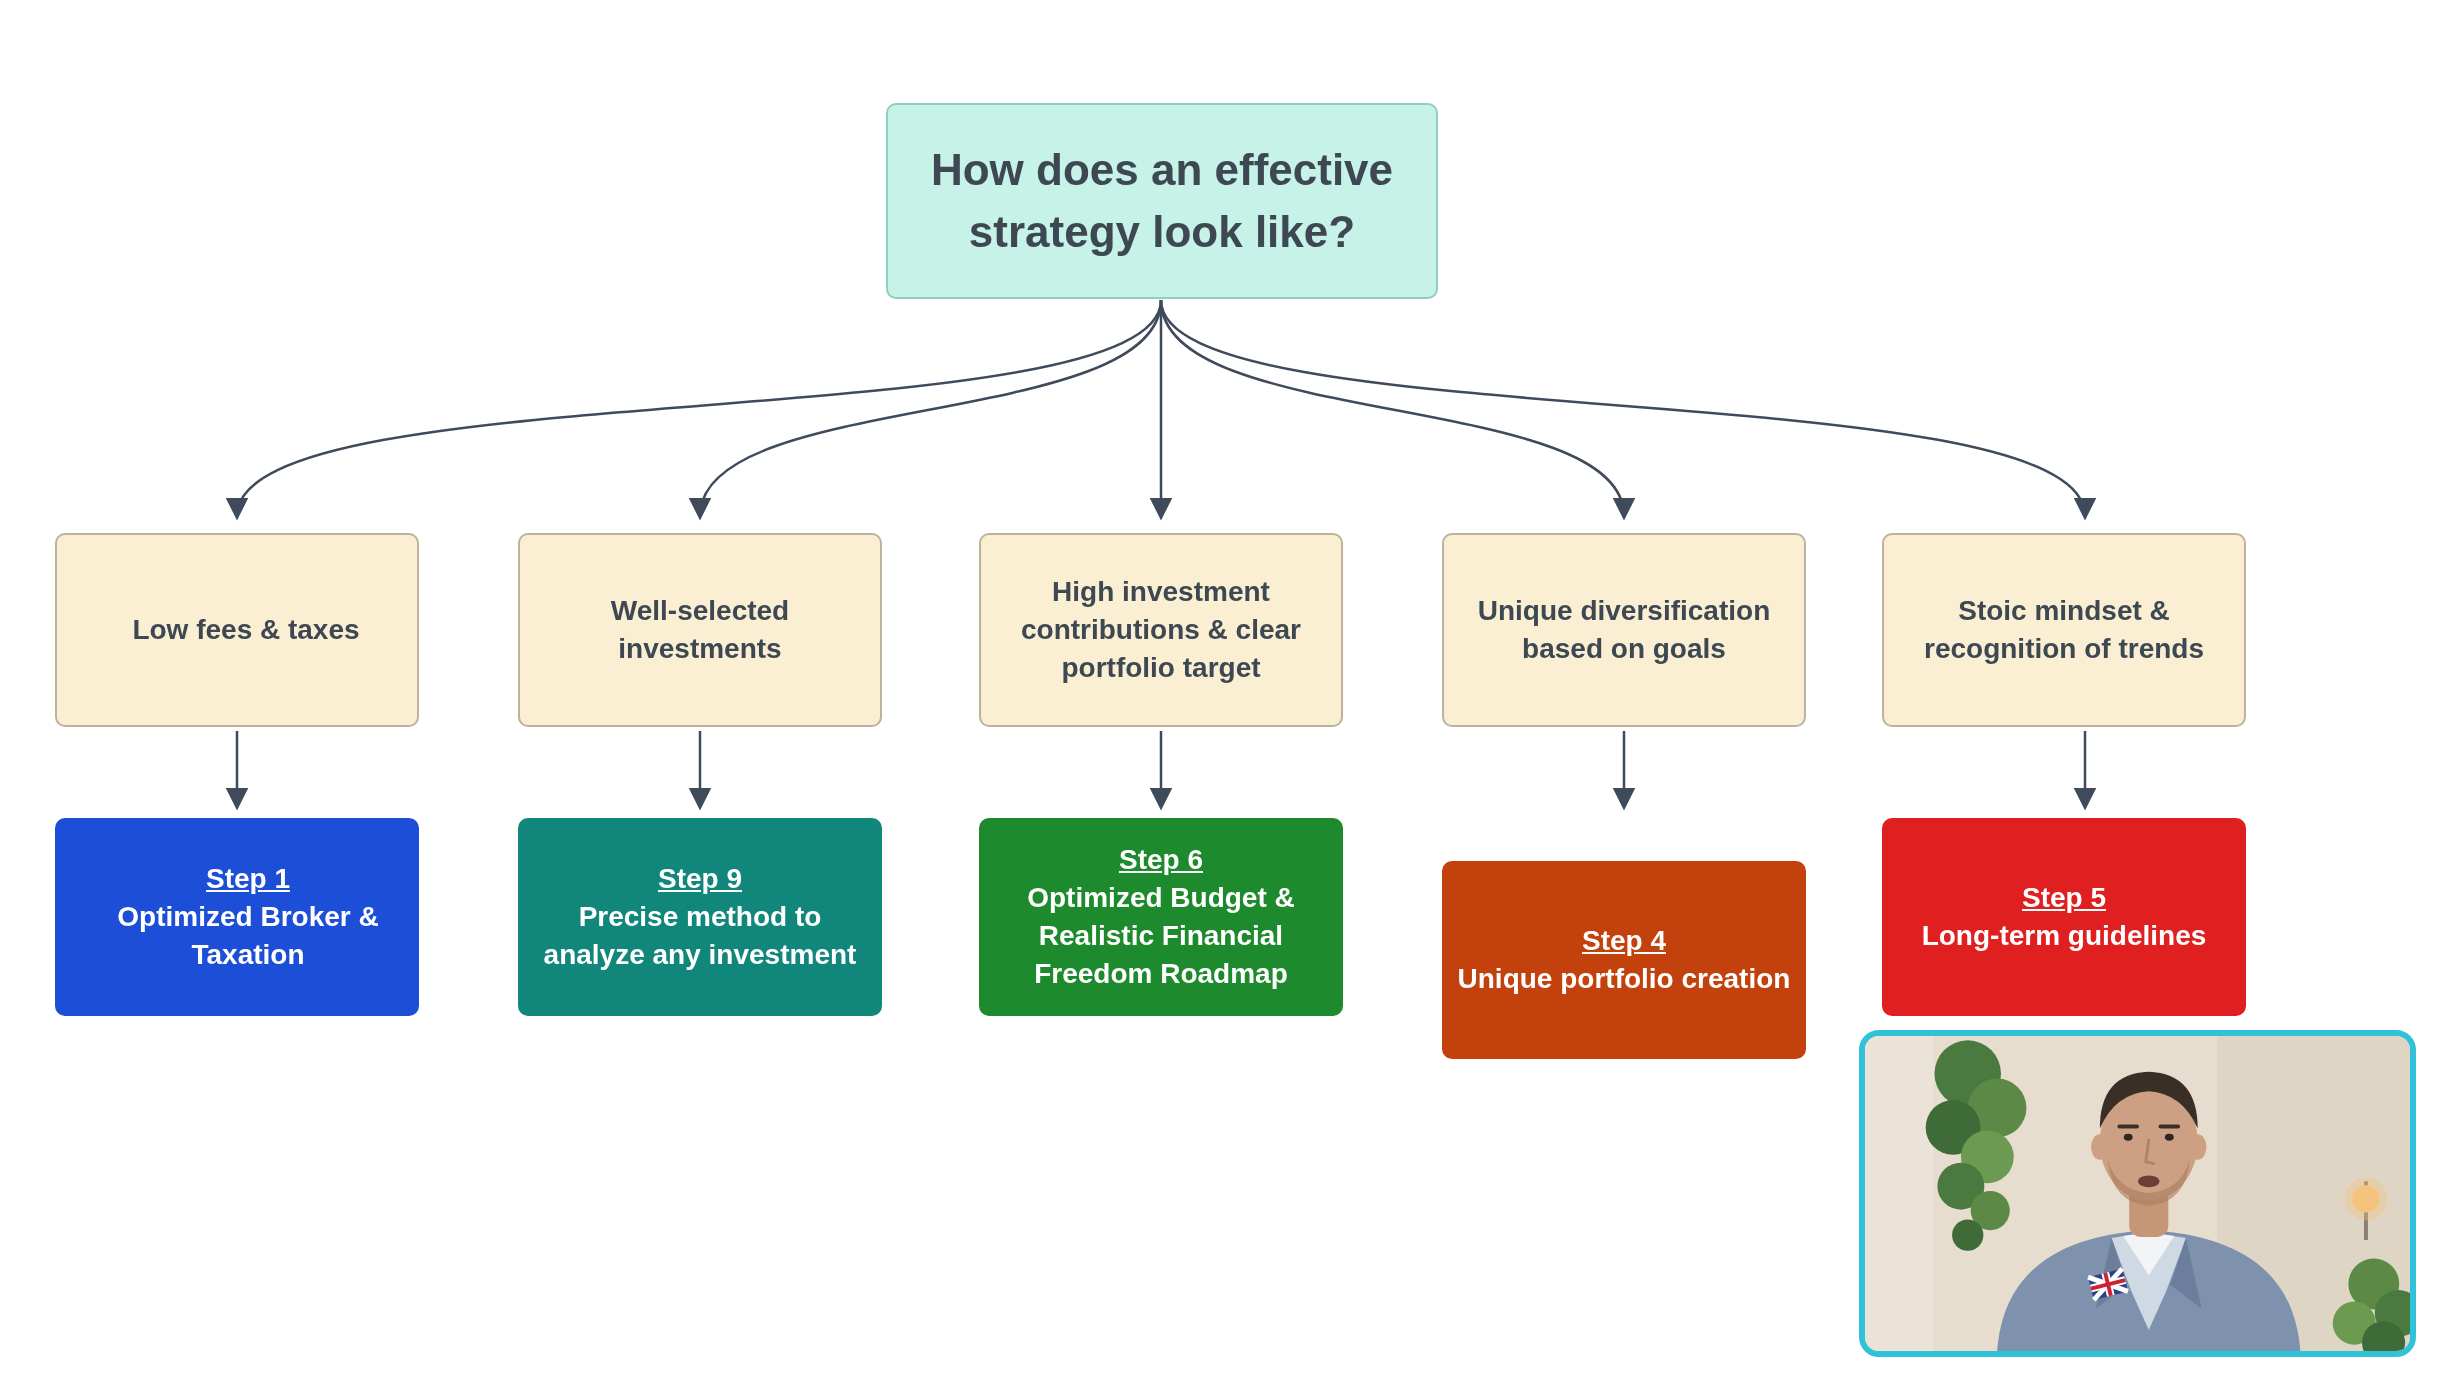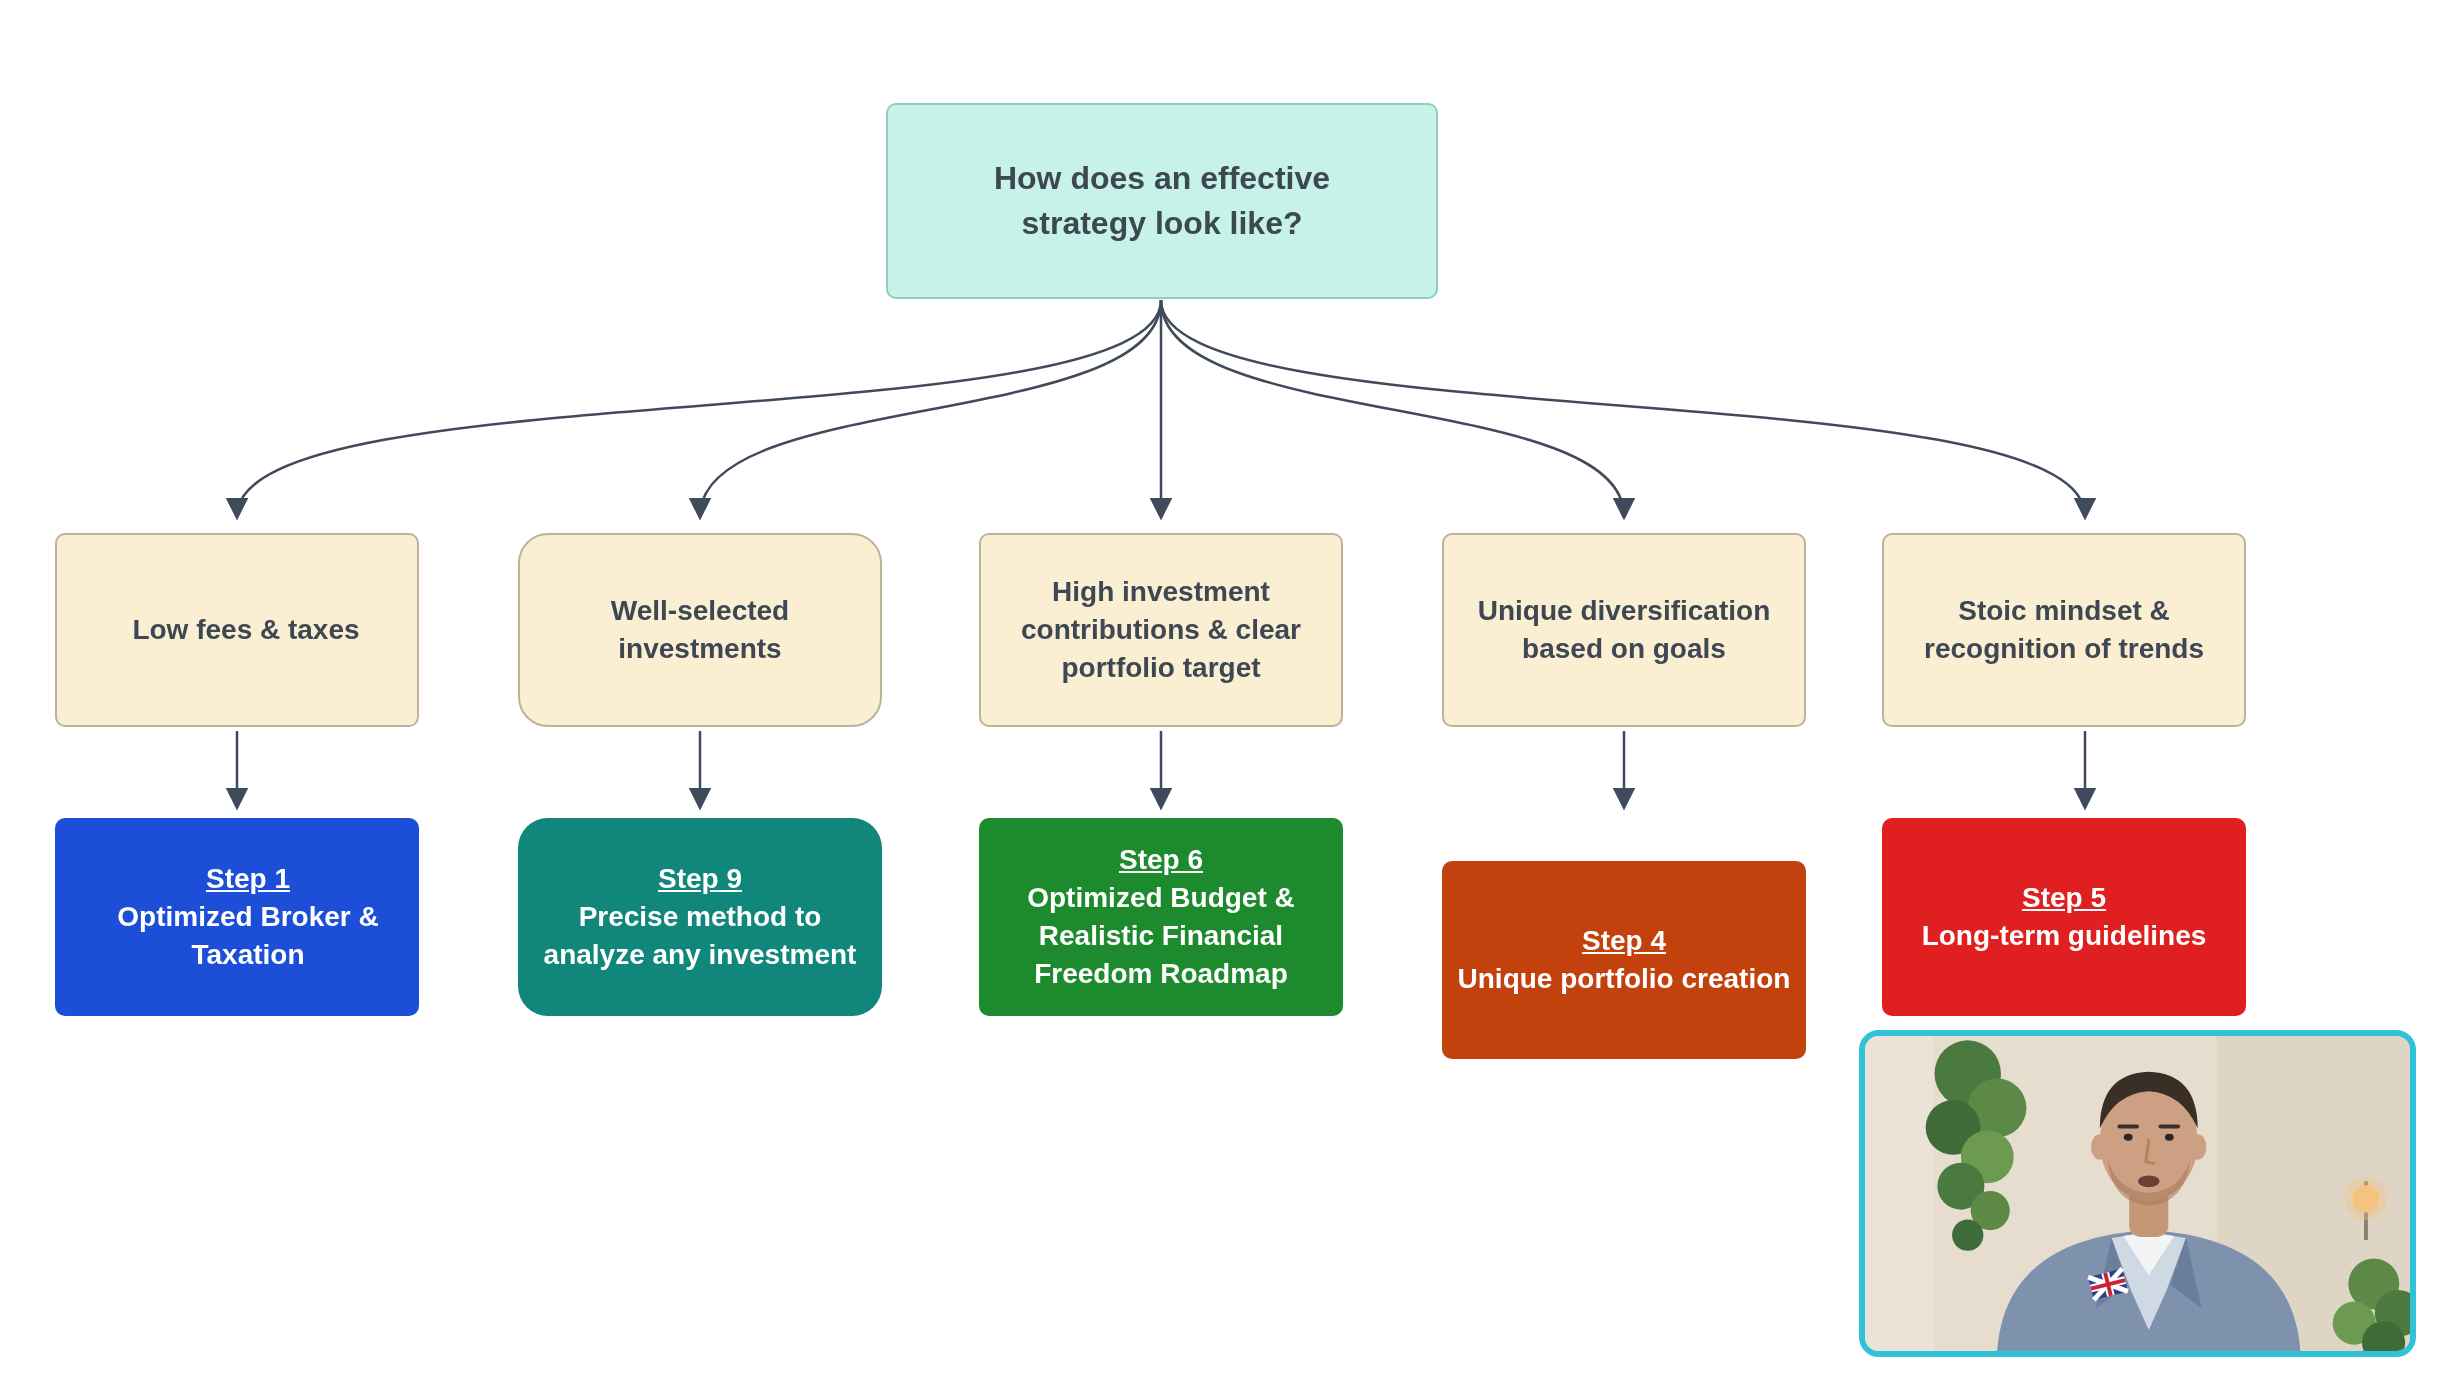--- a/index.html
+++ b/index.html
@@ -5,29 +5,29 @@
   html,body{margin:0;padding:0;background:#ffffff;}
   body{font-family:"Liberation Sans",sans-serif;}
   .canvas{position:relative;width:2460px;height:1386px;background:#ffffff;overflow:hidden;}
 
   .connectors{position:absolute;left:0;top:0;width:2460px;height:1386px;z-index:1;pointer-events:none;}
 
   .box{position:absolute;box-sizing:border-box;display:flex;align-items:center;justify-content:center;
        text-align:center;border-radius:10px;font-weight:bold;z-index:2;}
 
   .title-box{left:886px;top:103px;width:552px;height:196px;background:#c6f2e7;border:2px solid #8fcfc2;
-       color:#3d4852;font-size:32px;line-height:1.4;padding:0 40px;}
+       color:#3d4852;font-size:44px;line-height:1.4;padding:0 40px;}
 
   .criteria{top:533px;width:364px;height:194px;background:#faeed3;border:2px solid #bdb39b;
        color:#3d4852;font-size:28px;line-height:1.35;padding:0 18px;}
 
   .step{top:818px;width:364px;height:198px;color:#ffffff;font-size:28px;line-height:1.35;padding:0 14px;border:none;}
   .step .step-label{text-decoration:underline;}
 
-  .c0{left:55px;padding-left:36px;}  .c1{left:518px;border-radius:30px;} .c2{left:979px;} .c3{left:1442px;} .c4{left:1882px;}
+  .c0{left:55px;padding-left:36px;}  .c1{left:518px;} .c2{left:979px;} .c3{left:1442px;} .c4{left:1882px;}
 
   .webcam{position:absolute;left:1859px;top:1030px;width:557px;height:327px;box-sizing:border-box;
        border:6px solid #2fc2d9;border-radius:20px;overflow:hidden;background:#e6ddcf;z-index:3;}
   .webcam svg{display:block;width:100%;height:100%;}
 </style>
 </head>
 <body>
 
 <div class="canvas">
 

